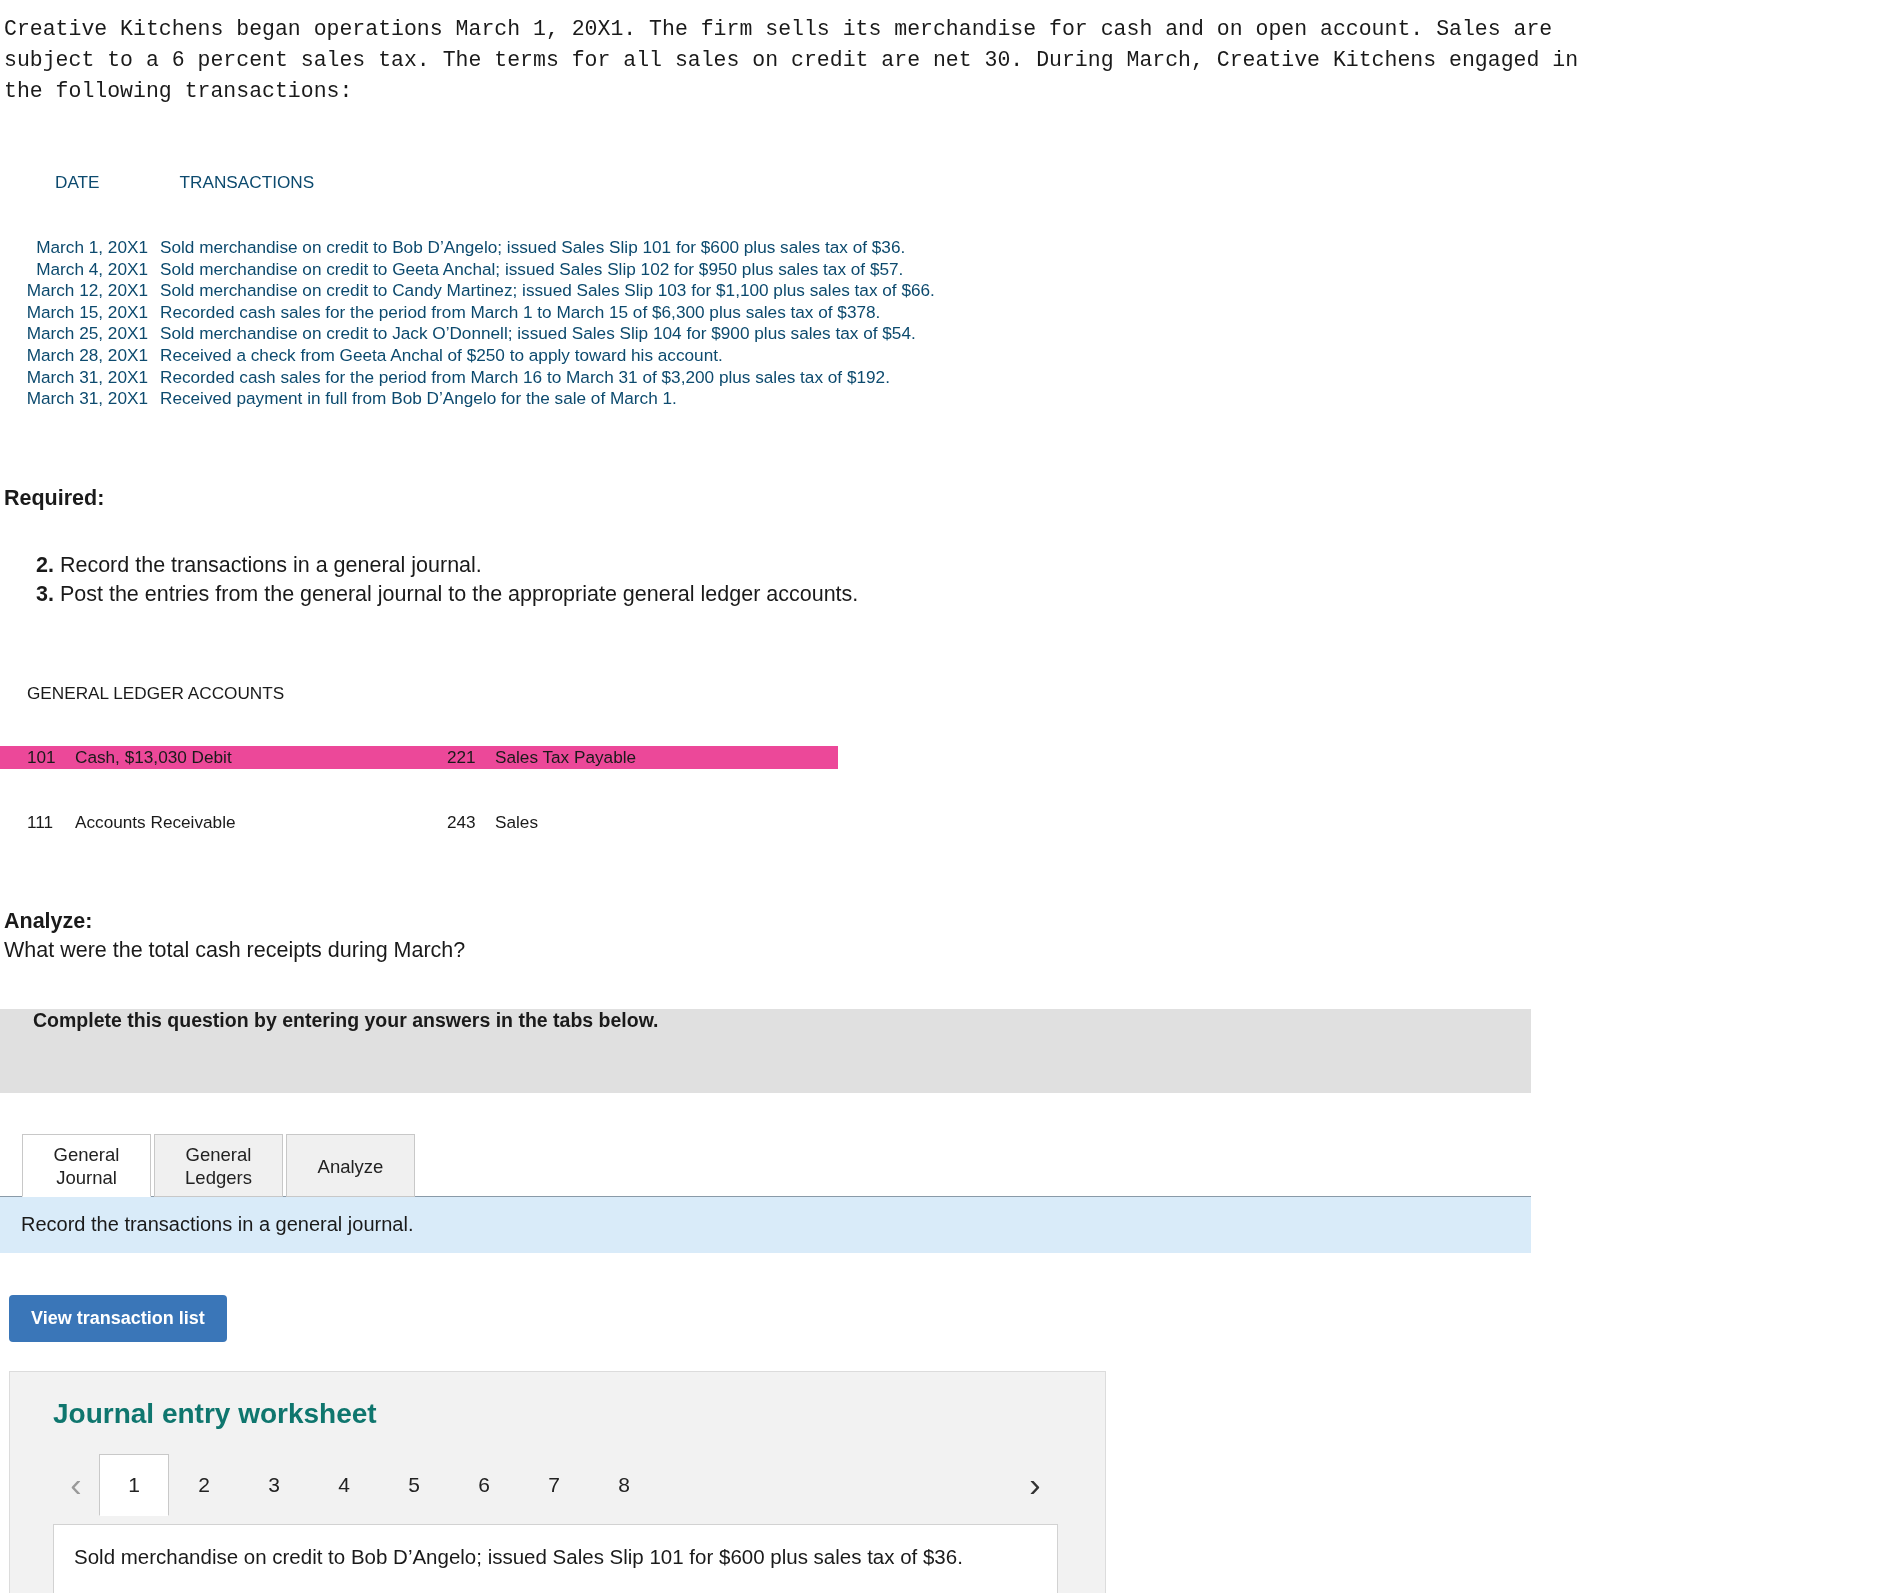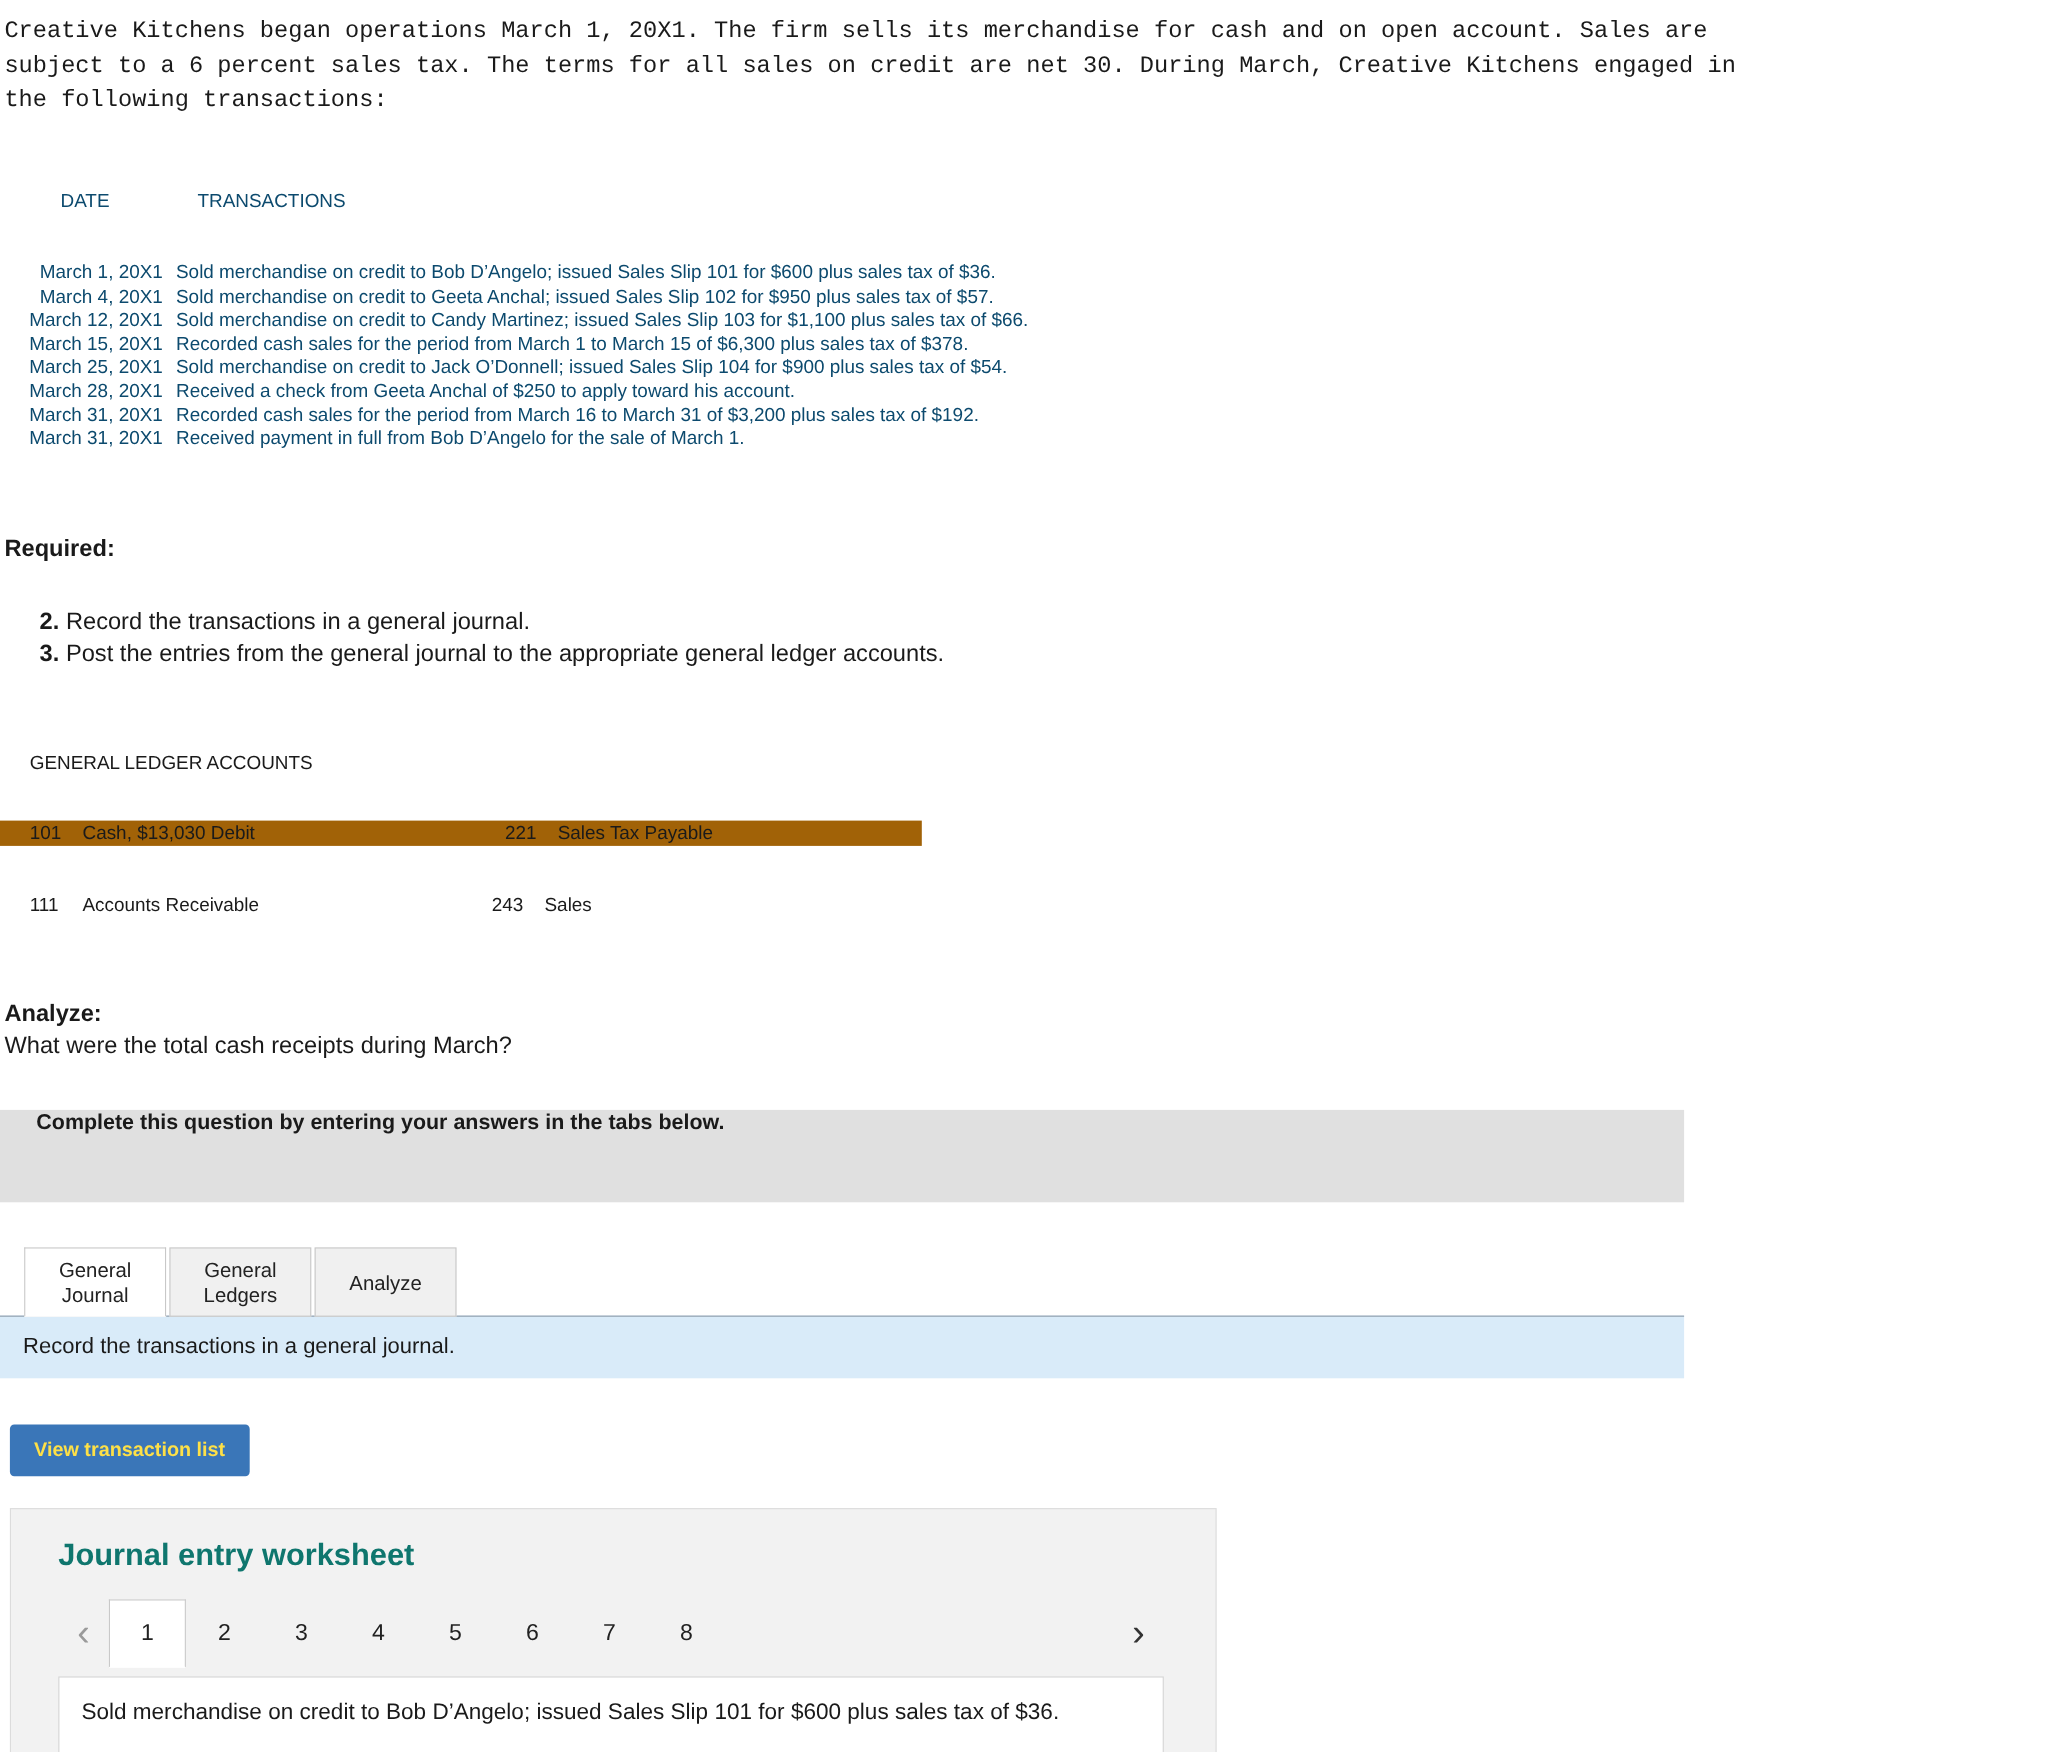--- a/index.html
+++ b/index.html
@@ -52,21 +52,21 @@
   .gla {
     font-family: Liberation Sans, sans-serif;
     font-size: 17.2px;
     line-height: 21px;
     margin-top: 32px;
     white-space: pre;
     width: 838px;
   }
   .gla-title { padding-left: 27px; }
   .gla-row { display: flex; padding: 1px 0 1px 27px; }
-  .gla-row.shaded { background: #a16207; gap: 12px; }
+  .gla-row.shaded { background: #ec4899; }
   .gla-cell { display: flex; }
   .gla-num { display: inline-block; width: 48px; }
   .gla-name { display: inline-block; }
   .gla-left { width: 420px; }
 
   
   .analyze-title {
     font-size: 21.5px; font-weight: bold;
     margin-top: 33px; padding-left: 4px;
   }
@@ -114,21 +114,21 @@
     padding-left: 21px;
     margin-top: -1px;
   }
   .instr-text { font-size: 20px; color: #1a1a1a; }
 
   
   .vtl-wrap { margin-top: 42px; padding-left: 9px; }
   .vtl-btn {
     display: inline-block;
     background: #3a76b8;
-    color: #fde047;
+    color: #ffffff;
     font-size: 18px;
     font-weight: bold;
     border: none;
     border-radius: 4px;
     padding: 13px 22px;
     cursor: pointer;
     font-family: "Liberation Sans", sans-serif;
   }
 
   

